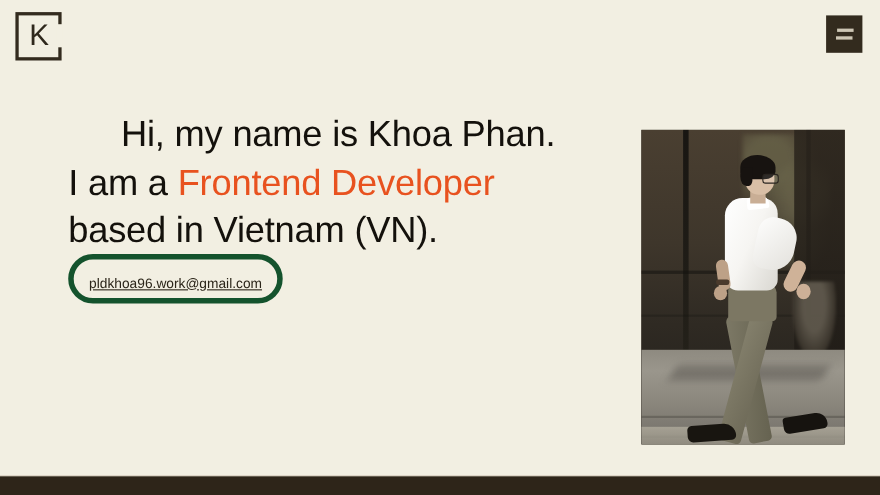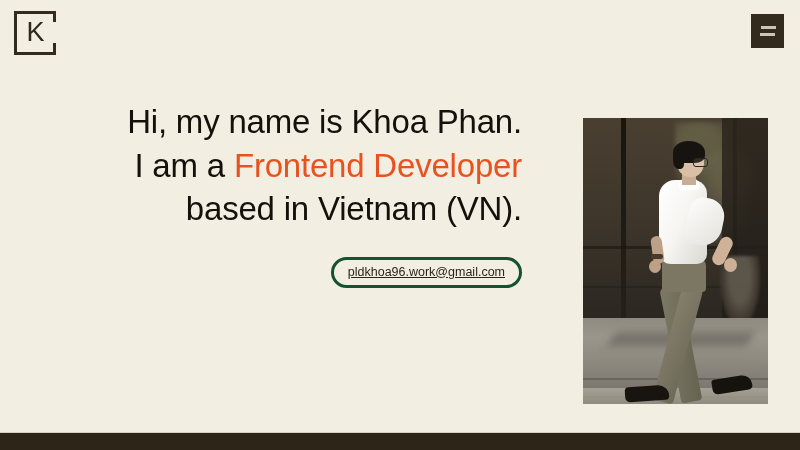--- a/index.html
+++ b/index.html
@@ -93,40 +93,38 @@
   }
   .menu-bar.b1 { width: 15px; margin-left: 2px; }
   .menu-bar.b2 { width: 15px; margin-right: 1px; }
 
   
   .hero {
     position: absolute;
     left: 62px;
     top: 100px;
     width: 460px;
-    text-align: right;
   }
   .headline {
     margin: 0;
     font-size: 33px;
     line-height: 1.32;
     font-weight: 400;
     color: #14110c;
     letter-spacing: -0.2px;
     text-indent: 48px;
   }
   .headline .accent {
     color: #e8521f;
   }
 
   .email-pill {
     display: inline-block;
-    margin-top: 26px;
-    padding: 6px 14px 7px;
-    border: 3px solid #14532d;
+    padding: 16px 14px 7px;
+    border: 5px solid #14532d;
     border-radius: 999px;
     font-size: 12.5px;
     line-height: 1;
     color: #2b2519;
     background: transparent;
     cursor: pointer;
     white-space: nowrap;
   }
 
   

